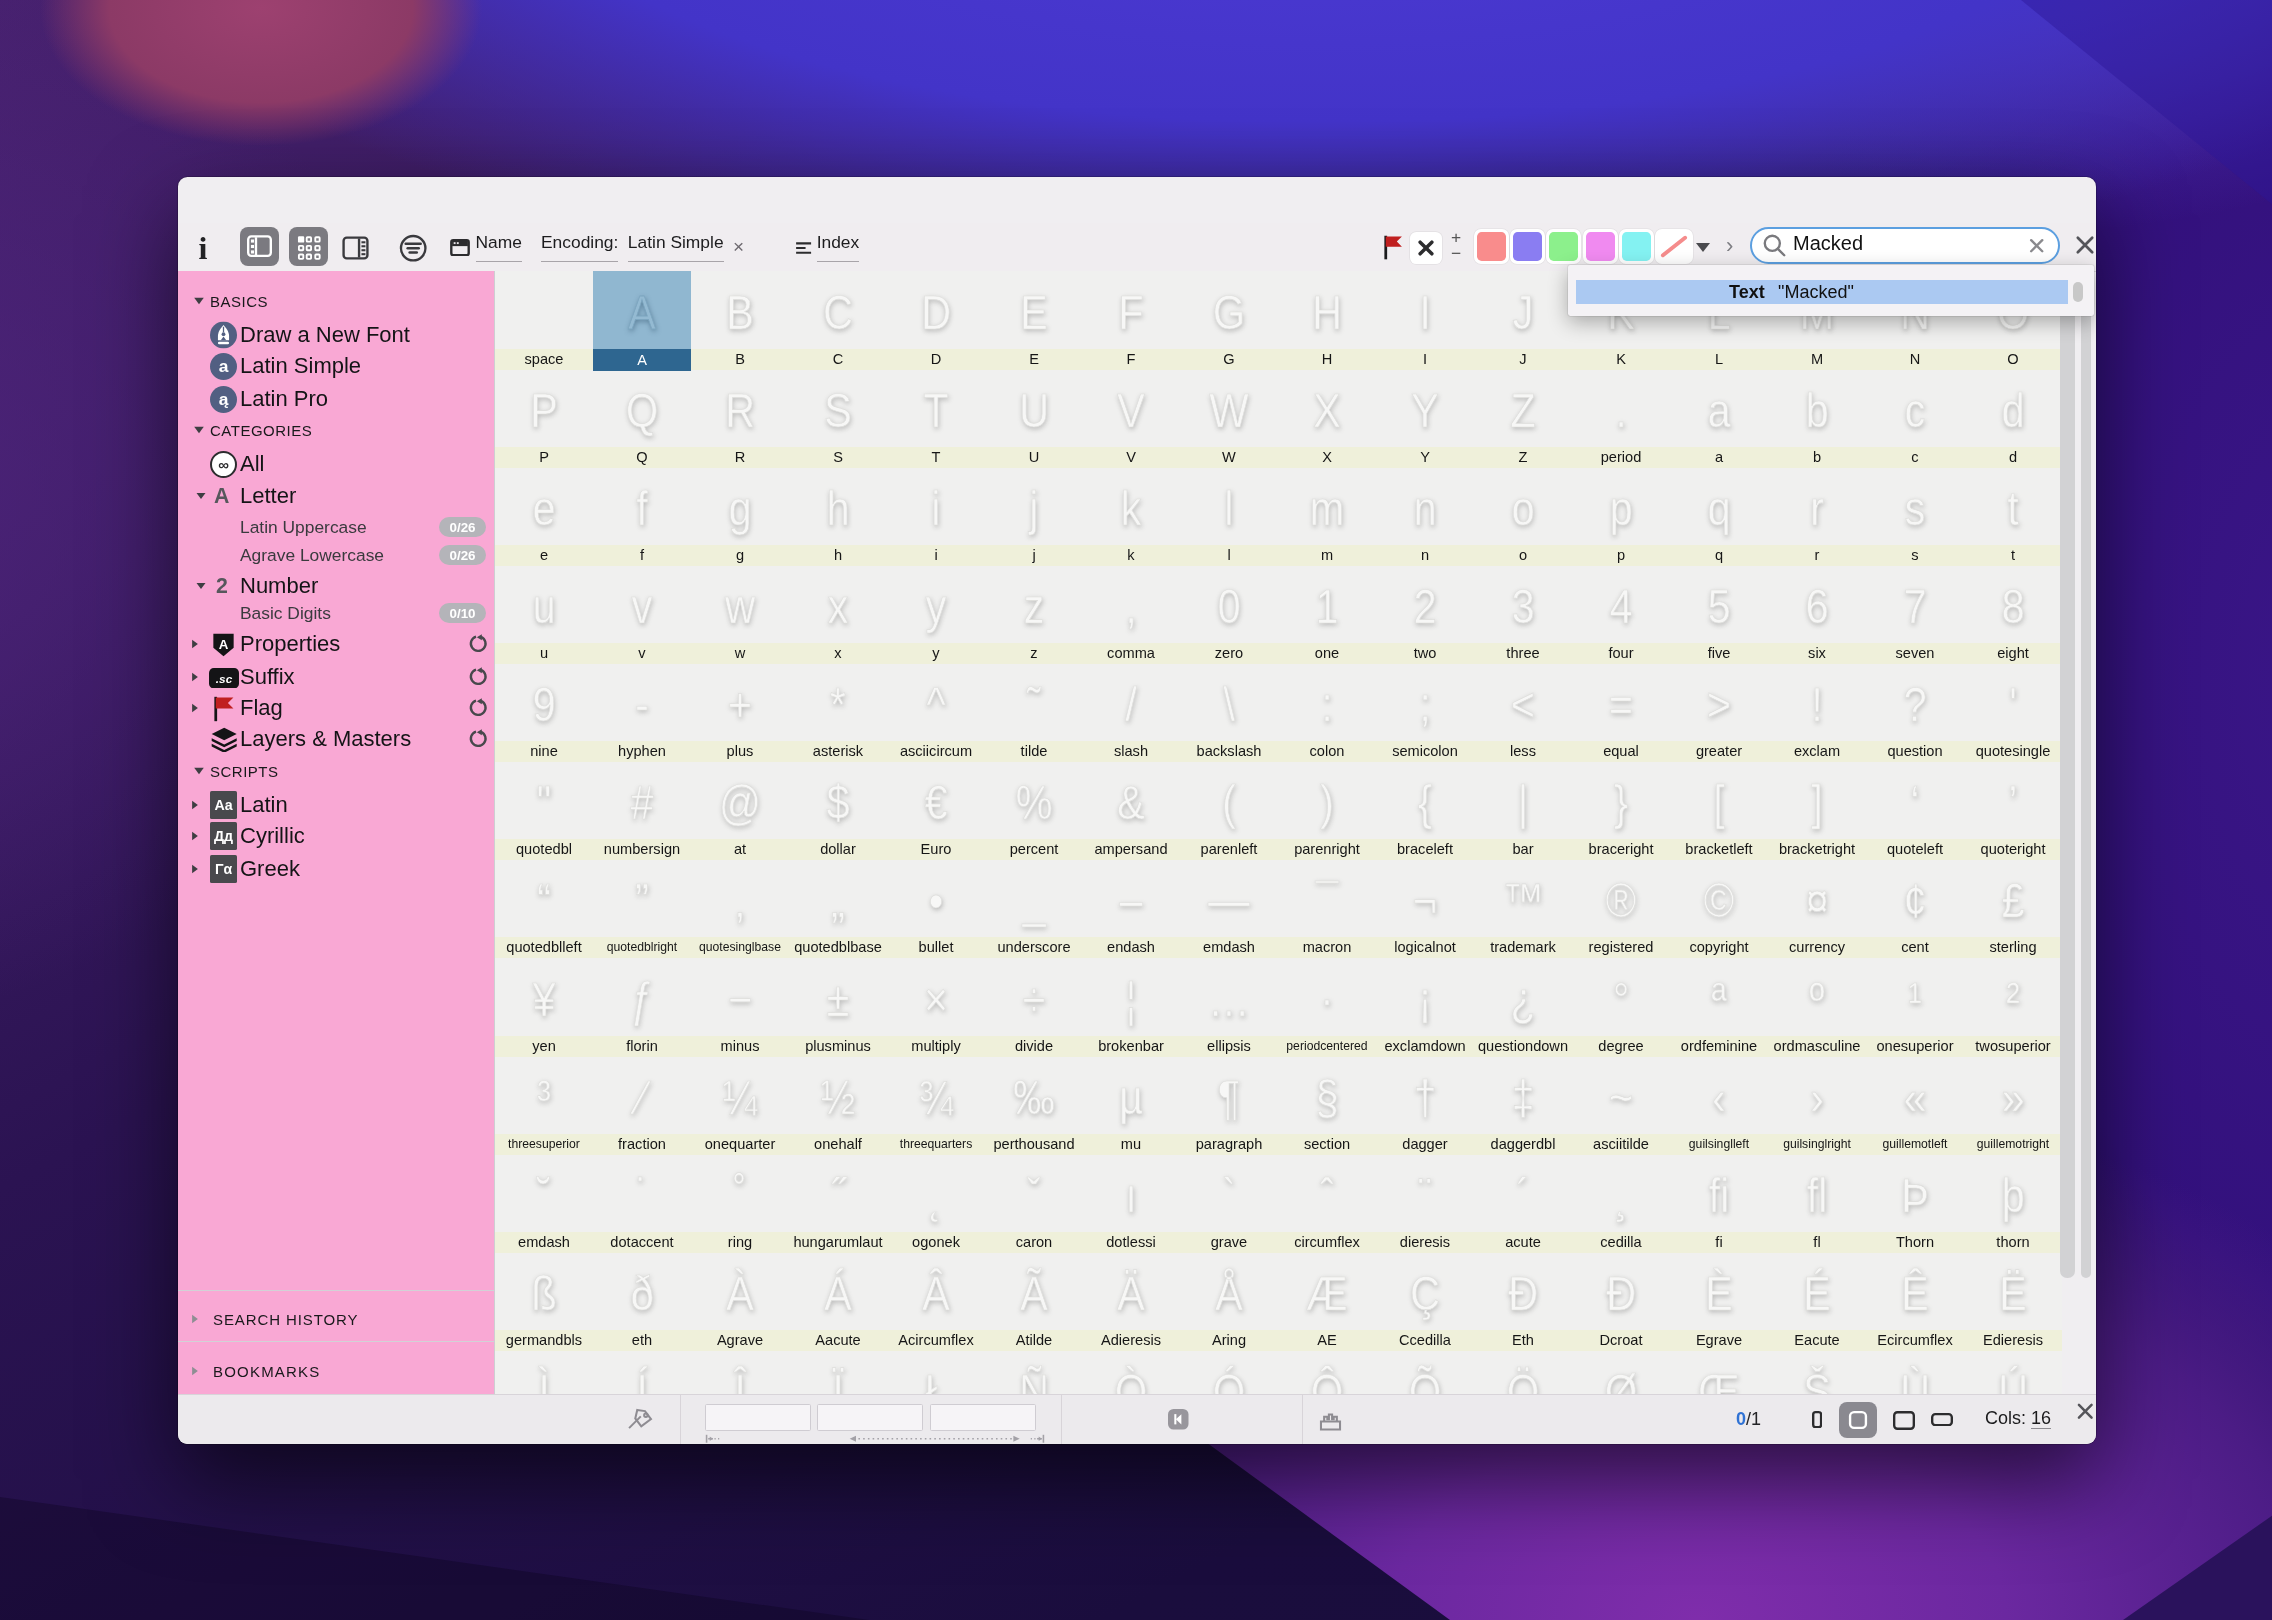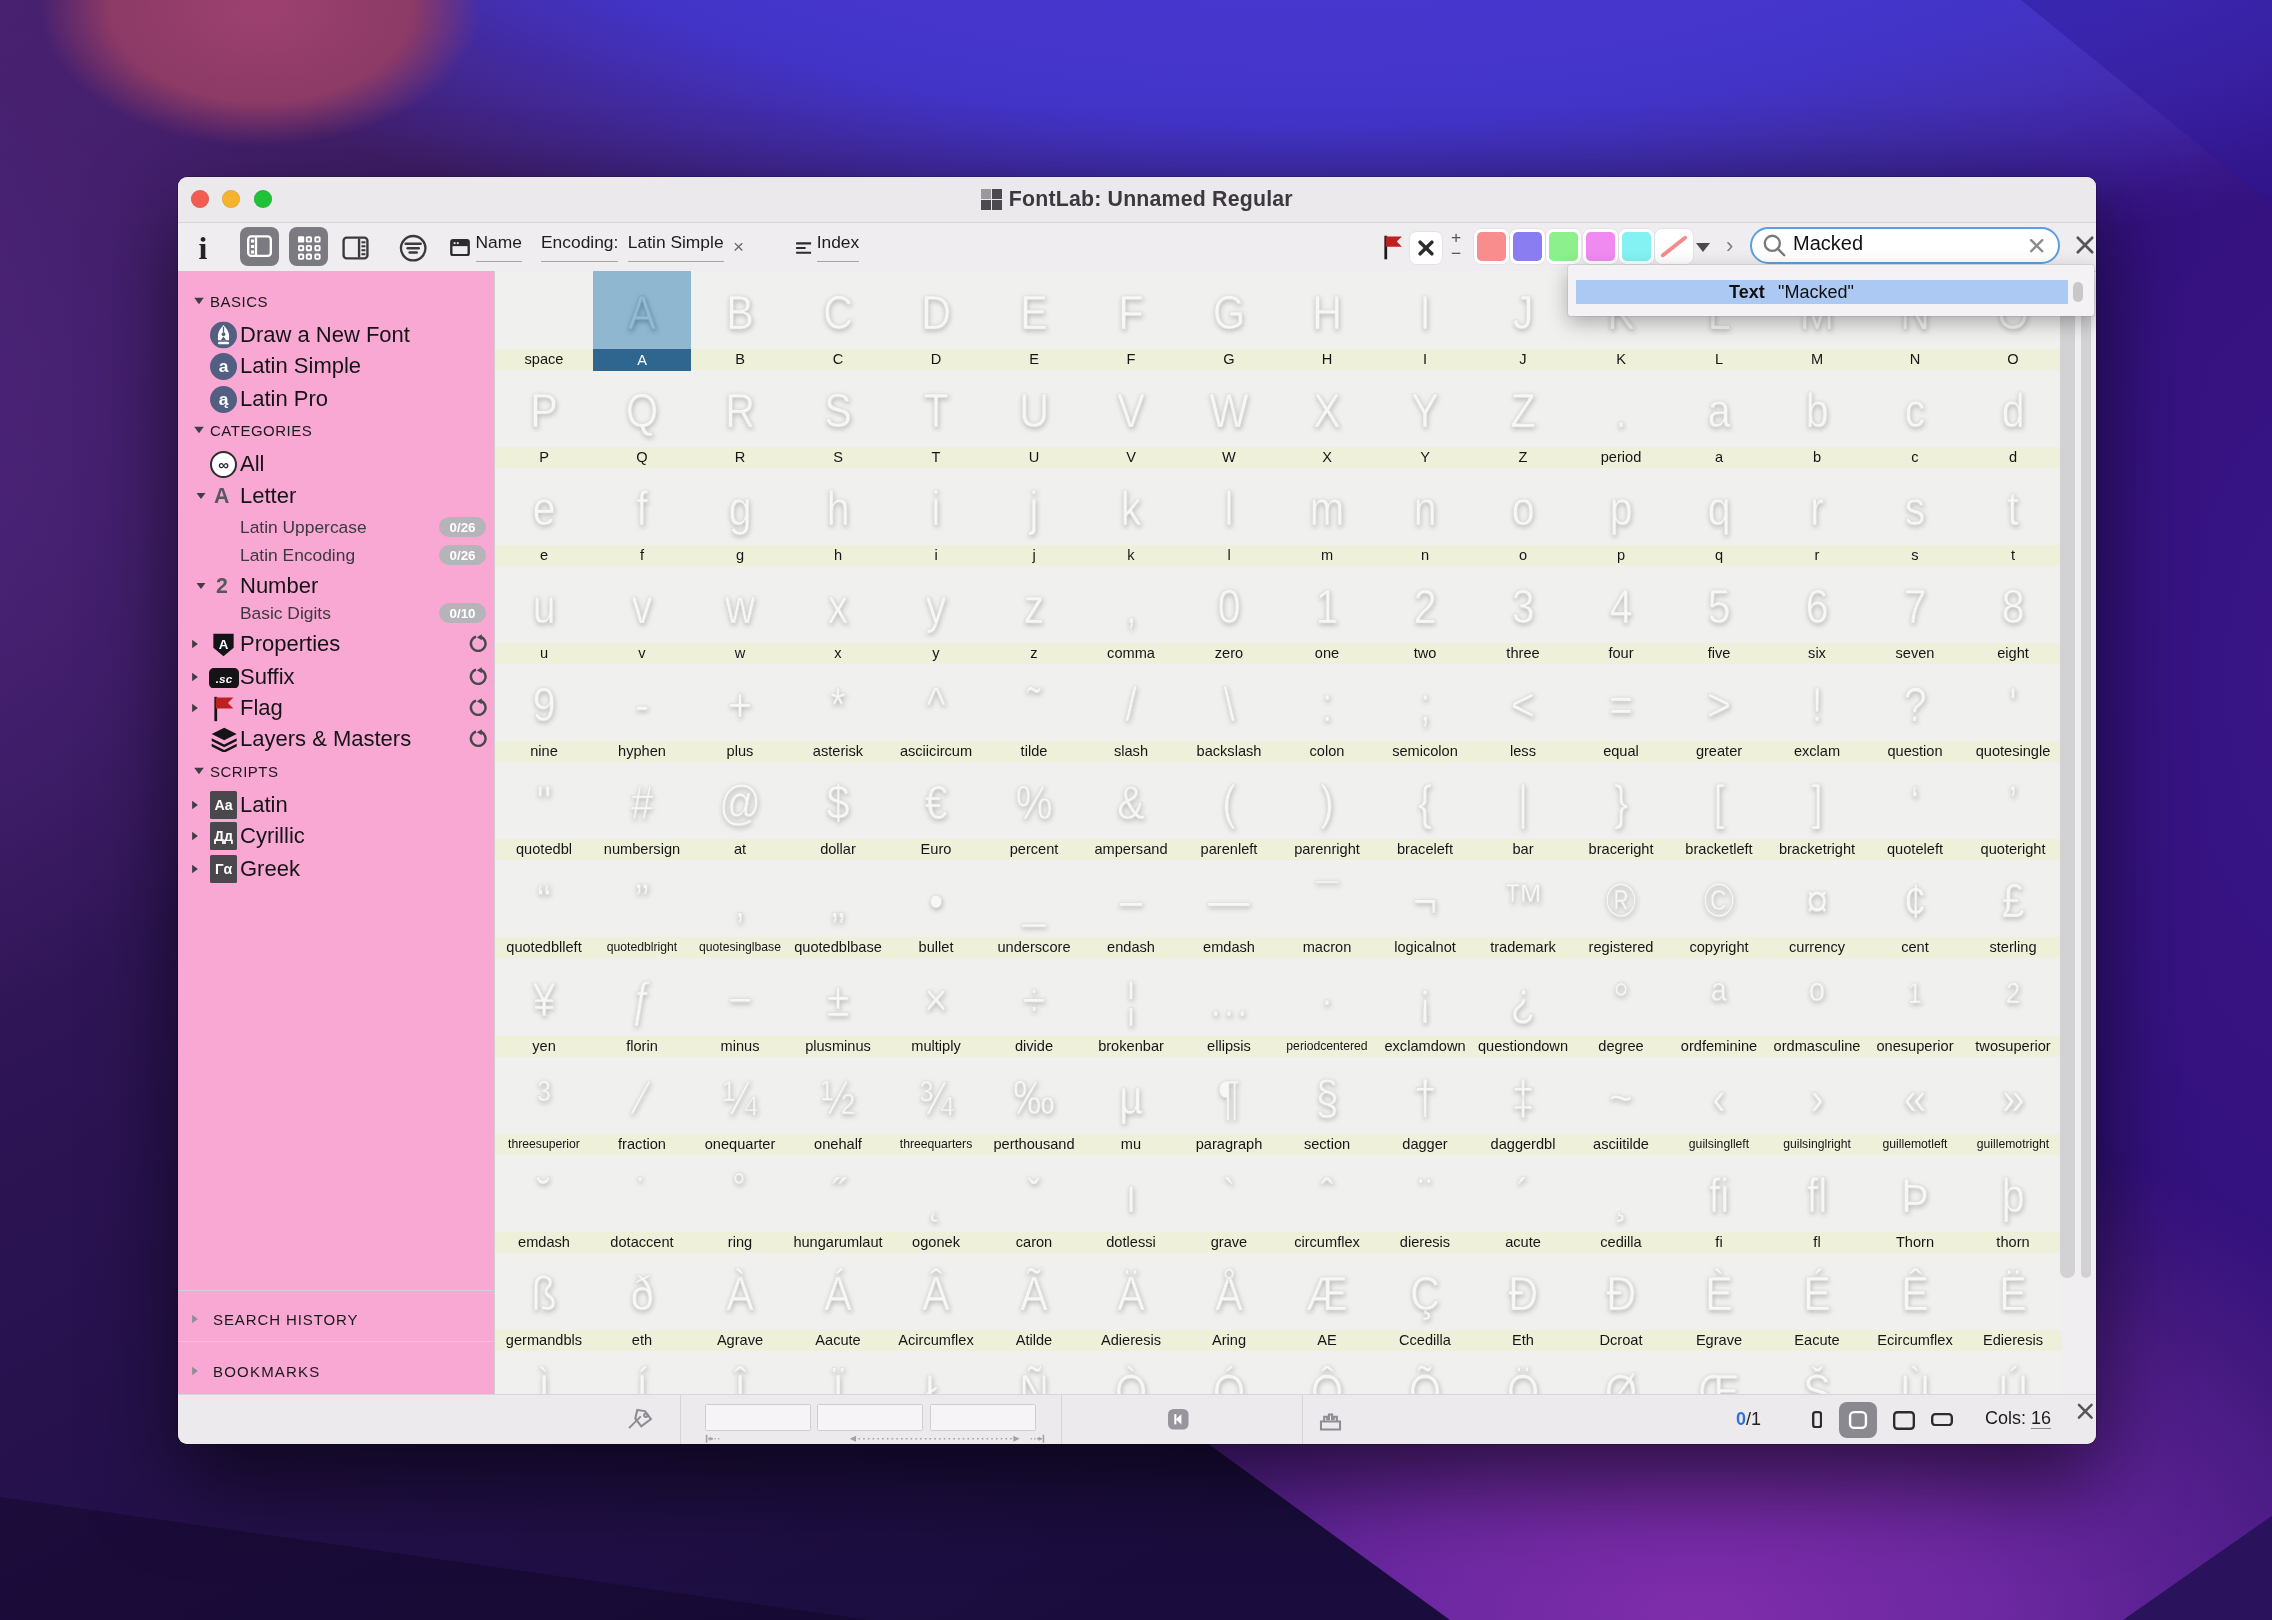--- a/index.html
+++ b/index.html
@@ -89,31 +89,20 @@
 .drop .sel .b{position:absolute;left:202px;font-size:18px;color:#111}
 .drop .th{position:absolute;right:11px;top:16.6px;width:10.3px;height:20.5px;border-radius:5.5px;background:#c8c8c8}
 svg{display:block}
 </style></head><body>
 <div class="desktop"></div>
 <div class="d-wedge"></div>
 <div class="d-corner"></div>
 <div class="d-blw"></div>
 <div class="d-trtri"></div>
 <div class="win">
- <div class="tbar">
-  <div class="tl r"></div>
-      <div class="tl y"></div>
-      <div class="tl g"></div>
-  <div class="title"><span class="pic">
-          <i class="a"></i>
-          <i class="b"></i>
-          <i class="c"></i>
-          <i class="d"></i>
-        </span>FontLab: Unnamed Regular</div>
- </div>
  <div class="toolbar">
   <div class="ib" style="left:20.5px;top:7.1px;font-family:'Liberation Serif',serif;font-weight:bold;font-size:32px;color:#232325">i</div>
   <div class="btn" style="left:62px">
         <svg width="39" height="39" style="position:absolute;left:0;top:0" viewBox="0 0 49 50">
           <g fill="none" stroke="#fff" stroke-width="3">
             <rect x="10" y="12" width="29" height="25" rx="4"></rect>
             <line x1="20" y1="13" x2="20" y2="36"></line>
           </g>
           <g fill="#fff">
             <rect x="13.5" y="16" width="4" height="4"></rect>
@@ -278,21 +267,21 @@
 <div class="srow" style="top:211px">
         <span class="tri down" style="position:absolute;left:16.6px;top:10.3px;transform:scale(.75)"></span>
         <span style="position:absolute;left:36px;font-size:21.3px;font-weight:bold;color:#57575c">A</span>
         <span class="txt">Letter</span>
       </div>
 <div class="srow" style="top:242px">
         <span class="txt2">Latin Uppercase</span>
         <span class="pill">0/26</span>
       </div>
 <div class="srow" style="top:270px">
-        <span class="txt2">Latin Encoding</span>
+        <span class="txt2">Agrave Lowercase</span>
         <span class="pill">0/26</span>
       </div>
 <div class="srow" style="top:301px">
         <span class="tri down" style="position:absolute;left:16.6px;top:10.3px;transform:scale(.75)"></span>
         <span style="position:absolute;left:38px;font-size:21.3px;font-weight:bold;color:#57575c">2</span>
         <span class="txt">Number</span>
       </div>
 <div class="srow" style="top:328px">
         <span class="txt2">Basic Digits</span>
         <span class="pill">0/10</span>

